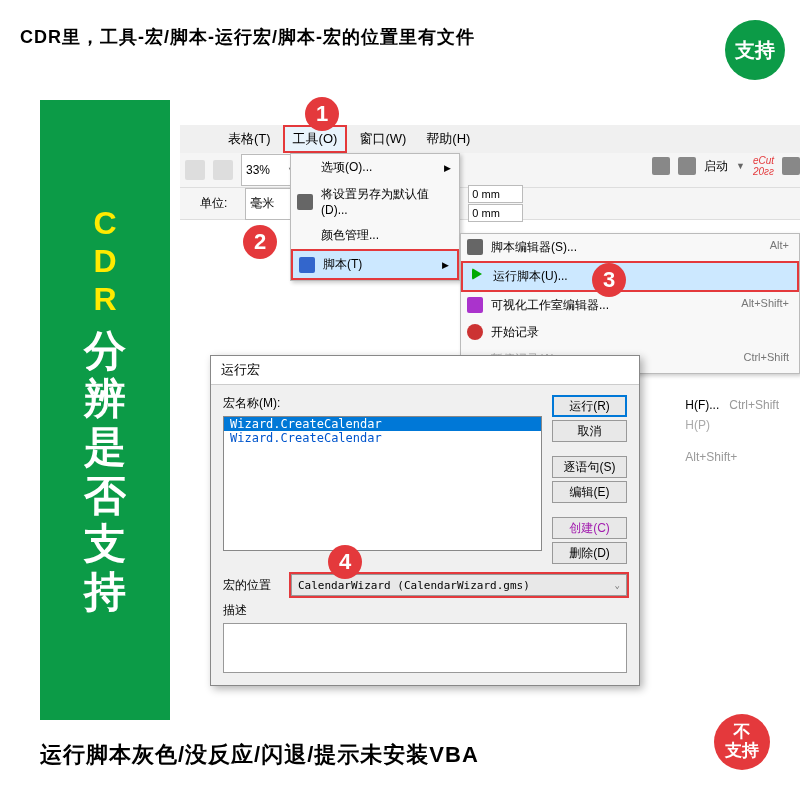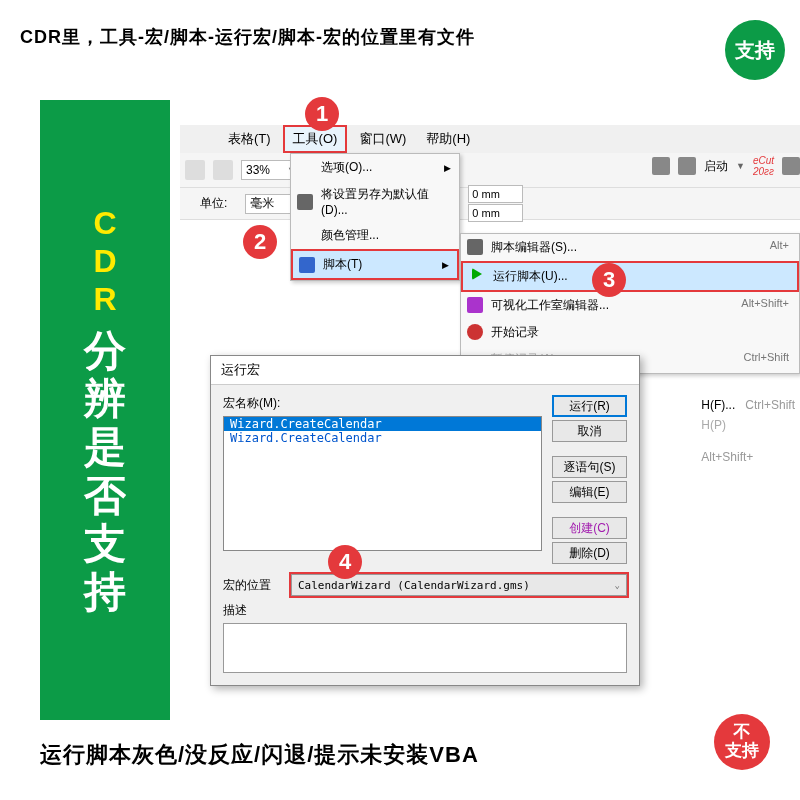--- a/index.html
+++ b/index.html
@@ -20,21 +20,21 @@
     .marker { position: absolute; width: 34px; height: 34px; border-radius: 50%; background: #e4393c; color: #fff; display: flex; align-items: center; justify-content: center; font-size: 22px; font-weight: bold; z-index: 20; }
     
     .app-area { position: absolute; left: 180px; top: 125px; width: 620px; height: 595px; overflow: hidden; }
     
     .menubar { background: #f0f0f0; height: 28px; display: flex; align-items: center; gap: 4px; padding-left: 40px; font-size: 13px; }
     .menu-item { padding: 3px 8px; }
     .menu-item.active { border: 2px solid #e4393c; background: #e8f4fc; }
     
     .toolbar { background: #f5f5f5; height: 35px; display: flex; align-items: center; padding-left: 5px; gap: 8px; border-bottom: 1px solid #ddd; font-size: 12px; }
     .toolbar-icon { width: 20px; height: 20px; background: #ddd; border-radius: 2px; }
-    .zoom-box { width: 60px; height: 20px; border: 1px solid #bbb; background: #fff; padding: 0 4px; display: flex; align-items: center; justify-content: space-between; font-size: 12px; }
+    .zoom-box { width: 60px; height: 32px; border: 1px solid #bbb; background: #fff; padding: 0 4px; display: flex; align-items: center; justify-content: space-between; font-size: 12px; }
     .chev { font-size: 9px; color: #666; }
     
     .toolbar2 { background: #f5f5f5; height: 32px; display: flex; align-items: center; padding-left: 20px; gap: 18px; border-bottom: 1px solid #ddd; font-size: 12px; }
     .dim-box { width: 55px; height: 18px; border: 1px solid #bbb; background: #fff; font-size: 11px; padding: 0 3px; }
     
     .dropdown-menu { position: absolute; left: 110px; top: 28px; width: 170px; background: #f8f8f8; border: 1px solid #bbb; box-shadow: 2px 2px 4px rgba(0,0,0,0.2); font-size: 12px; z-index: 5; }
     .dd-item { padding: 5px 10px 5px 30px; display: flex; align-items: center; position: relative; }
     .dd-item.highlight { background: #cce8ff; border: 2px solid #e4393c; }
     .dd-icon { position: absolute; left: 6px; width: 16px; height: 16px; background: #666; border-radius: 2px; }
     .dd-arrow { position: absolute; right: 8px; font-size: 9px; }
@@ -168,21 +168,21 @@
     <div class="sm-item">
       <span class="sm-icon" style="background:#c33;border-radius:50%"></span>
       <span>开始记录</span>
     </div>
     <div class="sm-item disabled">
       <span>暂停记录(A)</span>
       <span class="sm-short">Ctrl+Shift</span>
     </div>
   </div>
 
-  <div style="position:absolute; right:0; top:270px; font-size:12px; padding-right:5px">
+  <div style="position:absolute; right:0; top:270px; font-size:12px; padding-right:21px">
     <div style="padding:3px 0"><span>H(F)...</span> &nbsp; <span style="color:#999">Ctrl+Shift</span></div>
     <div style="padding:3px 0;color:#aaa">H(P)</div>
     <div style="padding:15px 0;color:#999">Alt+Shift+</div>
   </div>
 
   <div class="dialog">
     <div class="dialog-title">运行宏</div>
     <div class="dialog-body">
       <div class="list-area">
         <div class="list-label">宏名称(M):</div>

